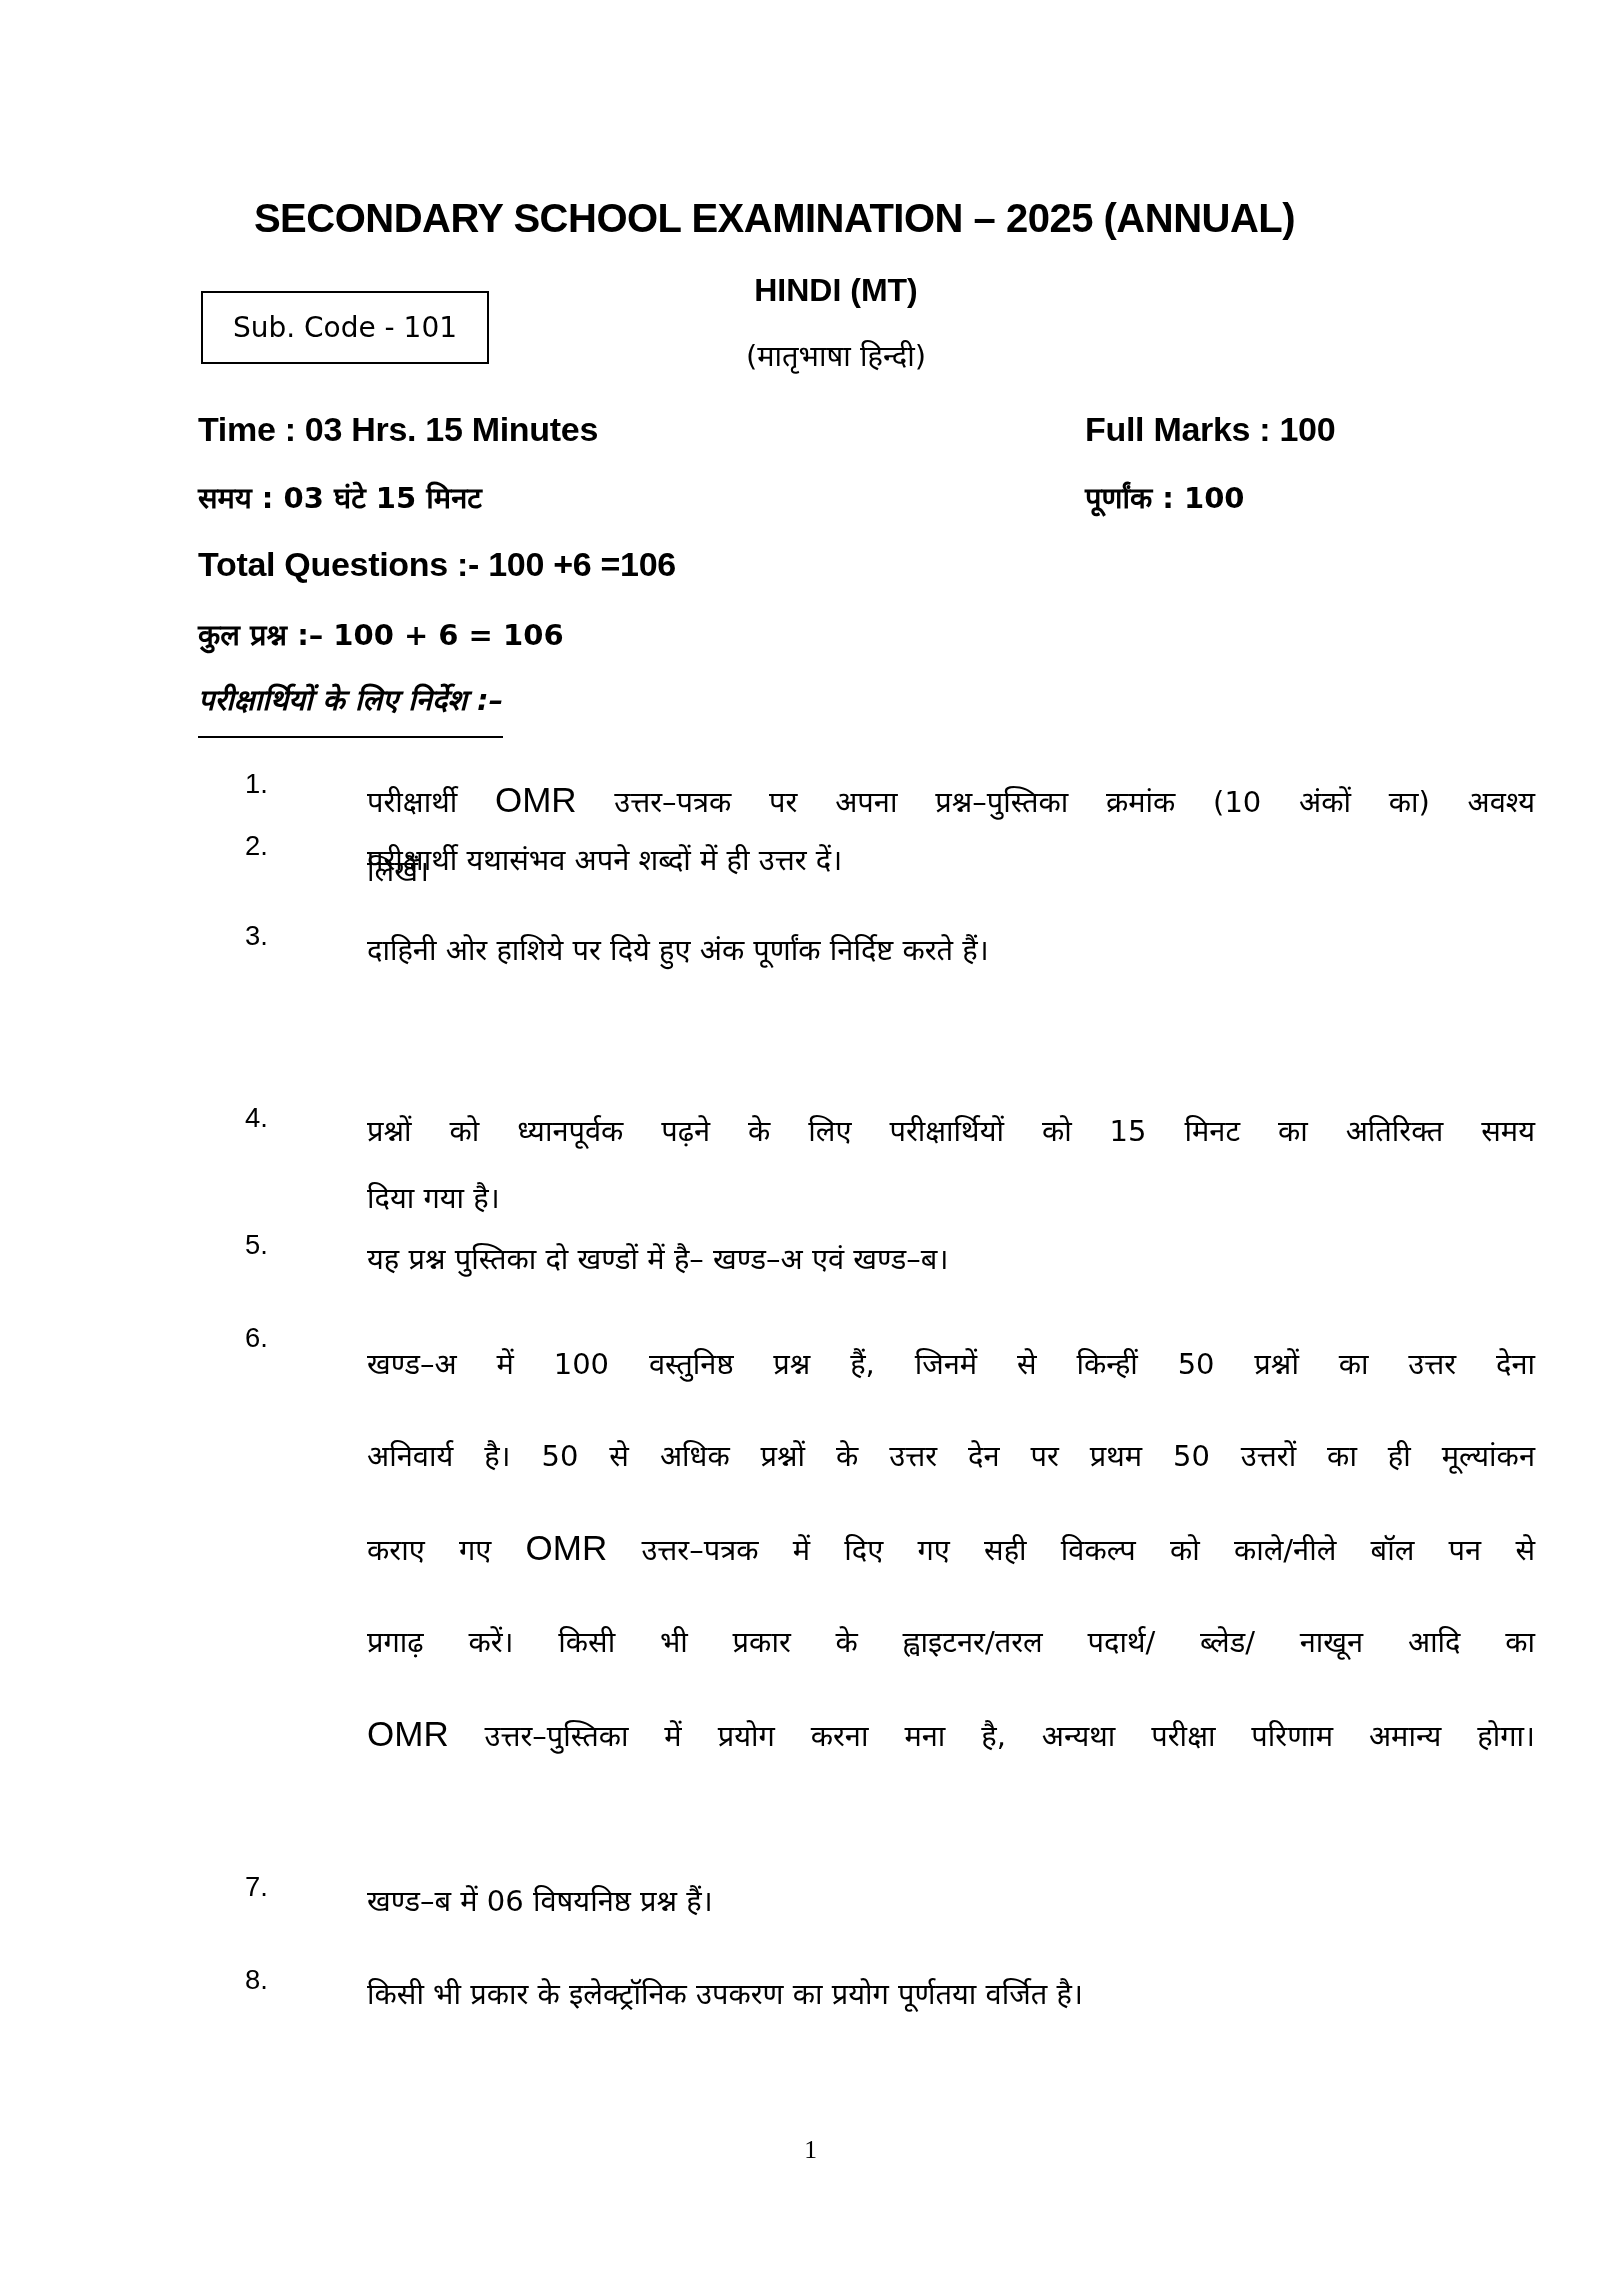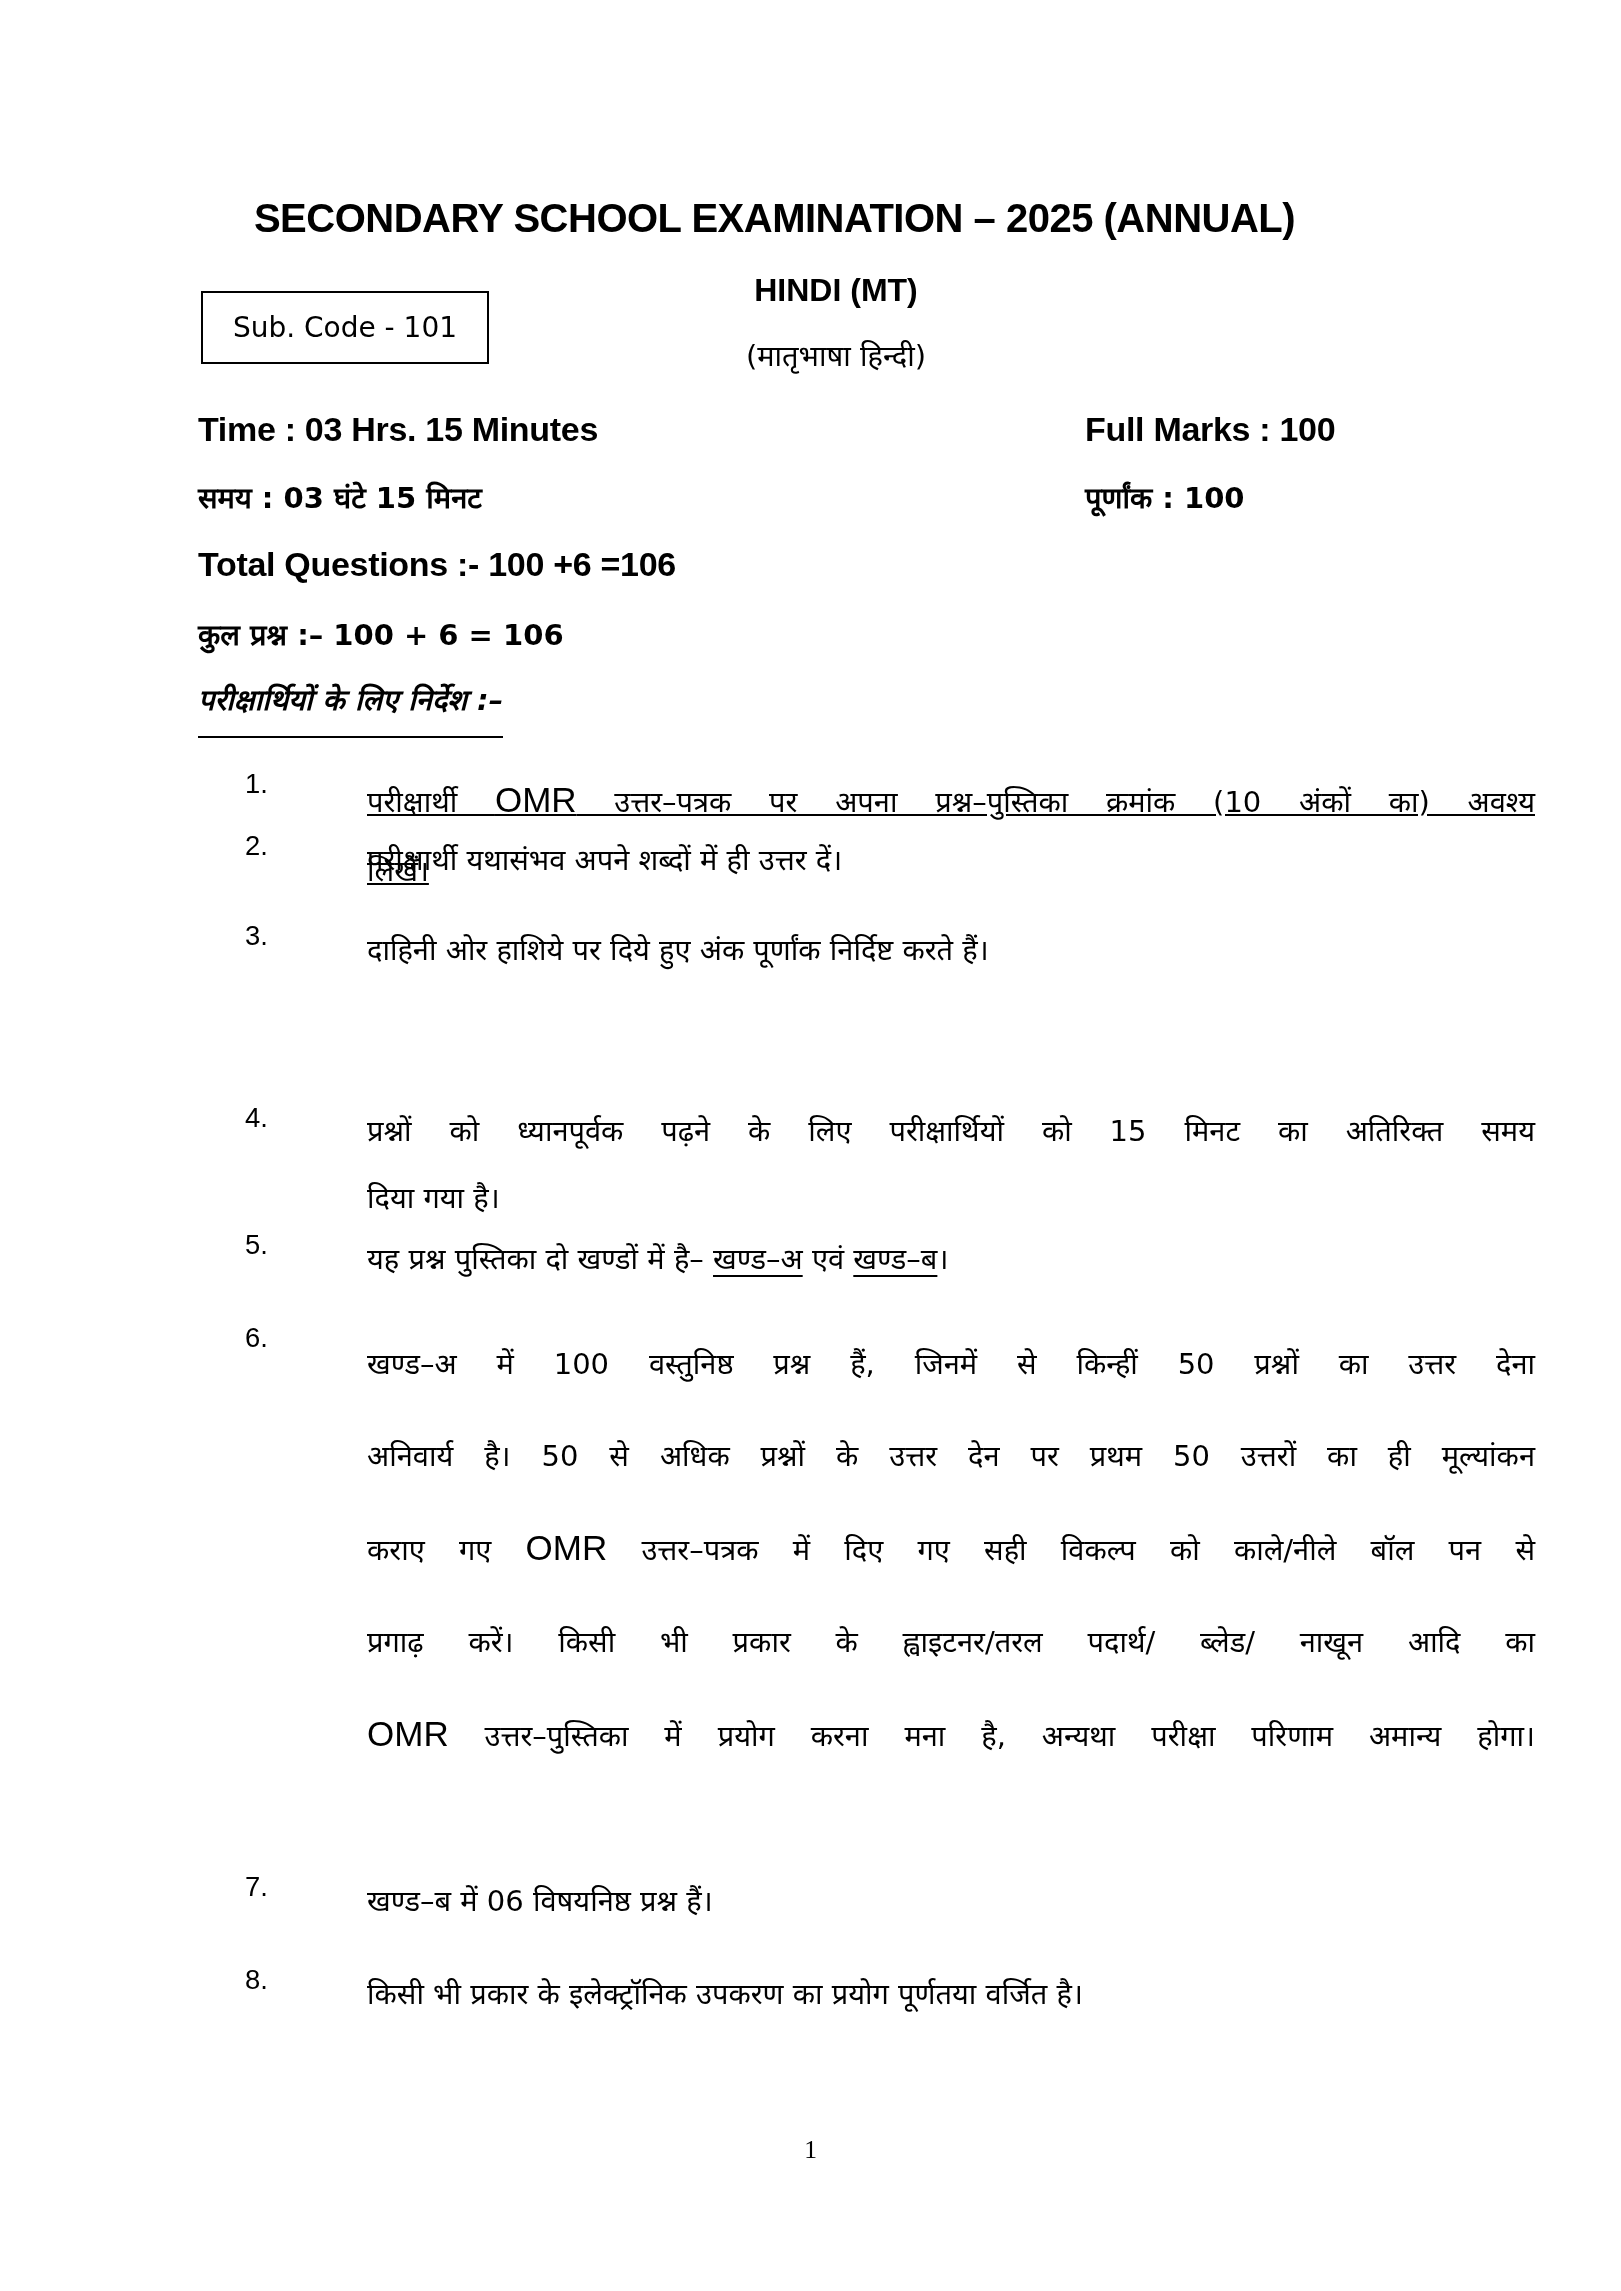--- a/index.html
+++ b/index.html
@@ -10,21 +10,21 @@
   .subject-hi { left: 0; width: 1621px; text-align: center; top: 335px; font-family: "DejaVu Sans", sans-serif; font-size: 29px; margin-left: 25.5px; }
   .subcode-box { left: 201px; top: 291px; width: 284px; height: 69px; border: 2.9px solid #000; box-sizing: content-box; display: flex; align-items: center; justify-content: center; font-family: "DejaVu Sans", sans-serif; font-size: 28px; }
   .meta-en { font-family: "Liberation Sans", sans-serif; font-weight: bold; font-size: 34px; letter-spacing: -0.3px; }
   .meta-hi { font-family: "DejaVu Sans", sans-serif; font-size: 29px; font-weight: bold; }
   .heading { left: 198px; top: 679px; font-family: "DejaVu Sans", sans-serif; font-style: italic; font-weight: bold; font-size: 29px; border-bottom: 2.9px solid #000; padding-bottom: 18px; }
   .item-num { left: 245px; font-family: "Liberation Sans", sans-serif; font-size: 27.4px; }
   .item-text { left: 367px; width: 1168px; font-family: "DejaVu Sans", sans-serif; font-size: 29px; white-space: normal; text-align: justify; text-align-last: left; }
   .line { display: block; }
   .line.j { text-align: justify; text-align-last: justify; }
   .omr { font-family: "Liberation Sans", sans-serif; font-size: 35px; }
-  .ul { text-decoration: underline; text-underline-offset: 5.9px; margin-top: 24px; }
+  .ul { text-underline-offset: 5.9px; margin-top: 24px; }
   .page-num { left: 0; width: 1621px; text-align: center; top: 2135px; font-family: "Liberation Serif", serif; font-size: 25.5px; }
 </style>
 </head>
 <body>
 
 <div class="abs title">SECONDARY SCHOOL EXAMINATION – 2025 (ANNUAL)</div>
 
 <div class="abs subcode-box">
   <span>Sub. Code - 101</span>
 </div>
@@ -38,21 +38,21 @@
 <div class="abs meta-hi" style="left:198px; top:477px;">समय : 03 घंटे 15 मिनट</div>
 <div class="abs meta-hi" style="left:1085px; top:477px;">पूर्णांक : 100</div>
 
 <div class="abs meta-en" style="left:198px; top:545px;">Total Questions :- 100 +6 =106</div>
 <div class="abs meta-hi" style="left:198px; top:614px;">कुल प्रश्न :– 100 + 6 = 106</div>
 
 <div class="abs heading">परीक्षार्थियों के लिए निर्देश :–</div>
 
 <div id="instructions">
     <div class="abs item-num" style="top: 768px;">1.</div>
-    <div class="abs item-text" style="top: 765px; line-height: 69px; text-decoration: underline;">
+    <div class="abs item-text" style="top: 765px; line-height: 69px;">
       <span class="line j">परीक्षार्थी <span class="omr">OMR</span> उत्तर–पत्रक पर अपना प्रश्न–पुस्तिका क्रमांक (10 अंकों का) अवश्य</span>
       <span class="line">लिखें।</span>
     </div>
     <div class="abs item-num" style="top: 830px;">2.</div>
     <div class="abs item-text" style="top: 826px; line-height: 69px;">
       <span class="line">परीक्षार्थी यथासंभव अपने शब्दों में ही उत्तर दें।</span>
     </div>
     <div class="abs item-num" style="top: 920px;">3.</div>
     <div class="abs item-text" style="top: 916px; line-height: 69px;">
       <span class="line">दाहिनी ओर हाशिये पर दिये हुए अंक पूर्णांक निर्दिष्ट करते हैं।</span>

